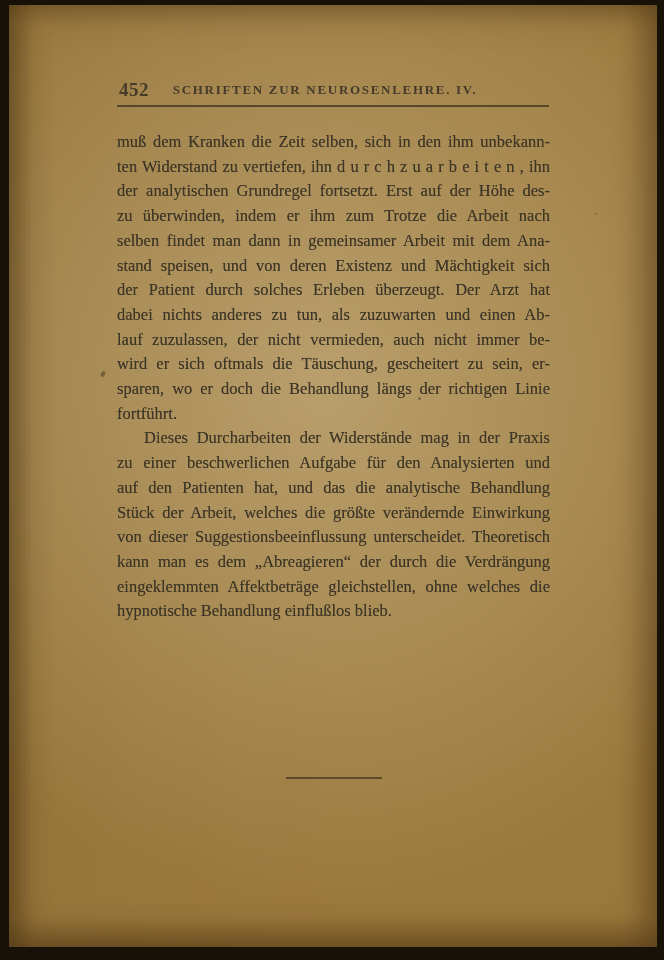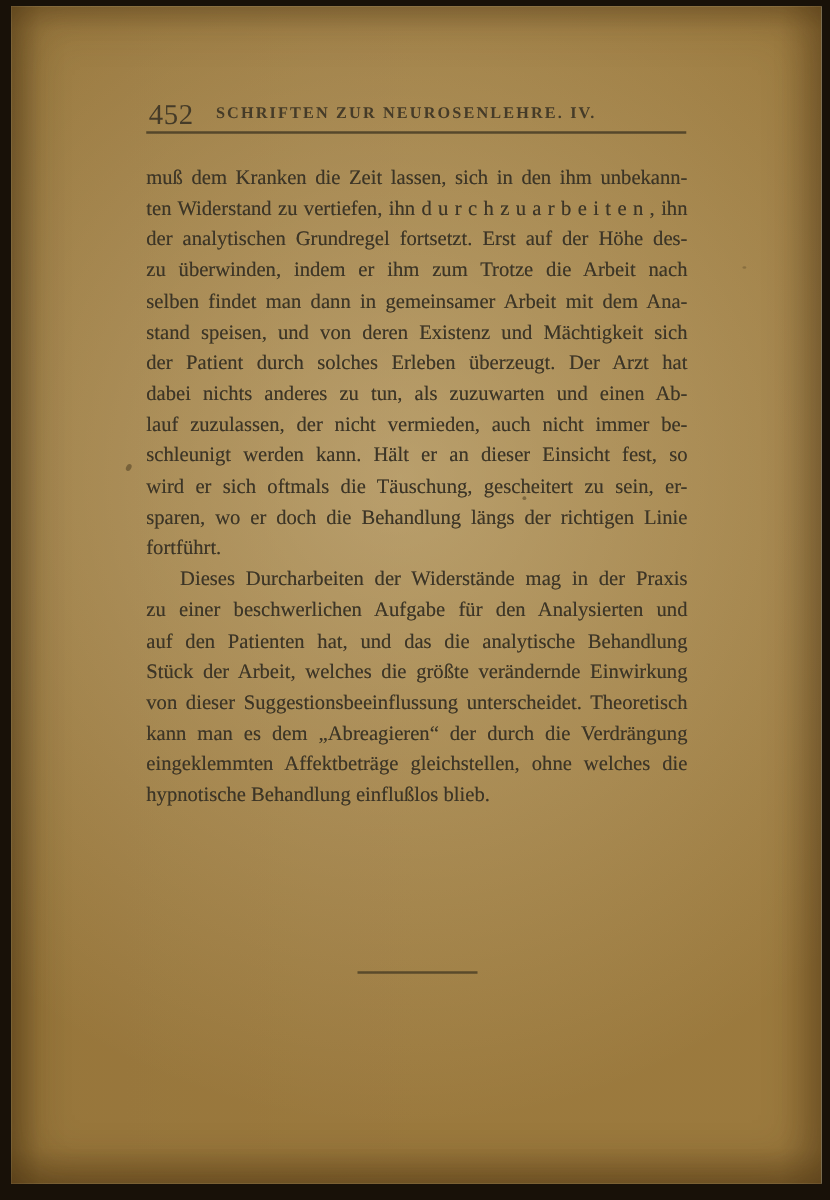--- a/index.html
+++ b/index.html
@@ -24,21 +24,21 @@
       inset 14px 0 28px rgba(70,48,14,0.22),
       inset -7px -12px 30px rgba(70,48,14,0.26);
   }
   .header{
     position:absolute;
     left:108px;top:74px;width:432px;height:22px;
     color:#453b28;
   }
   .pagenum{
     position:absolute;left:2px;top:0;
-    font-size:23px;font-weight:normal;letter-spacing:0.5px;
+    font-size:19px;font-weight:bold;letter-spacing:0.5px;
   }
   .running-title{
     position:absolute;left:0;right:16px;top:3px;
     text-align:center;
     font-size:13px;font-weight:bold;letter-spacing:1.7px;
   }
   .header-rule{
     position:absolute;
     left:108px;top:100px;width:432px;height:0;
     border-top:2px solid rgba(72,60,36,0.85);
@@ -76,30 +76,29 @@
 
   <div class="header">
     <span class="pagenum">452</span>
     <span class="running-title">SCHRIFTEN ZUR NEUROSENLEHRE. IV.</span>
   </div>
 
   <div class="header-rule"></div>
 
   <div class="text-block">
     <div class="para">
-      <span class="line">muß dem Kranken die Zeit lassen, sich in den ihm unbekann-</span>
+      <span class="line">muß dem Kranken die Zeit selben, sich in den ihm unbekann-</span>
       <span class="line">ten Widerstand zu vertiefen, ihn d u r c h z u a r b e i t e n , ihn</span>
       <span class="line">der analytischen Grundregel fortsetzt. Erst auf der Höhe des-</span>
       <span class="line">zu überwinden, indem er ihm zum Trotze die Arbeit nach</span>
       <span class="line">selben findet man dann in gemeinsamer Arbeit mit dem Ana-</span>
       <span class="line">stand speisen, und von deren Existenz und Mächtigkeit sich</span>
       <span class="line">der Patient durch solches Erleben überzeugt. Der Arzt hat</span>
       <span class="line">dabei nichts anderes zu tun, als zuzuwarten und einen Ab-</span>
       <span class="line">lauf zuzulassen, der nicht vermieden, auch nicht immer be-</span>
-      <span class="line">schleunigt werden kann. Hält er an dieser Einsicht fest, so</span>
       <span class="line">wird er sich oftmals die Täuschung, gescheitert zu sein, er-</span>
       <span class="line">sparen, wo er doch die Behandlung längs der richtigen Linie</span>
       <span class="line endp">fortführt.</span>
     </div>
     <div class="para">
       <span class="line indent">Dieses Durcharbeiten der Widerstände mag in der Praxis</span>
       <span class="line">zu einer beschwerlichen Aufgabe für den Analysierten und</span>
       <span class="line">auf den Patienten hat, und das die analytische Behandlung</span>
       <span class="line">Stück der Arbeit, welches die größte verändernde Einwirkung</span>
       <span class="line">von dieser Suggestionsbeeinflussung unterscheidet. Theoretisch</span>

